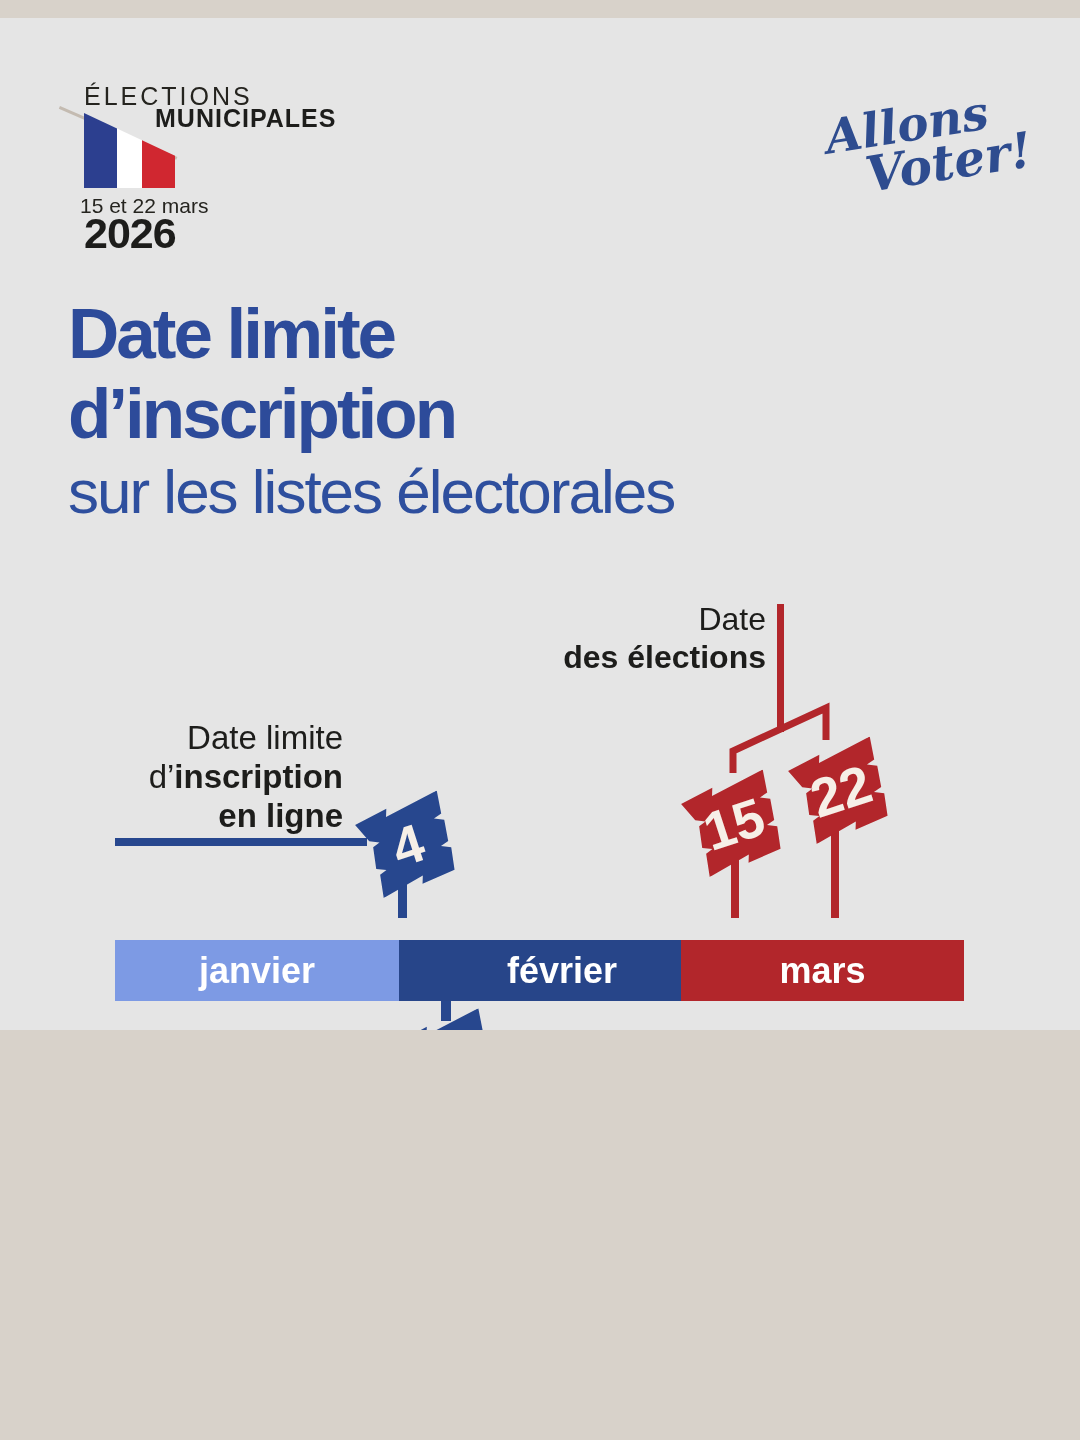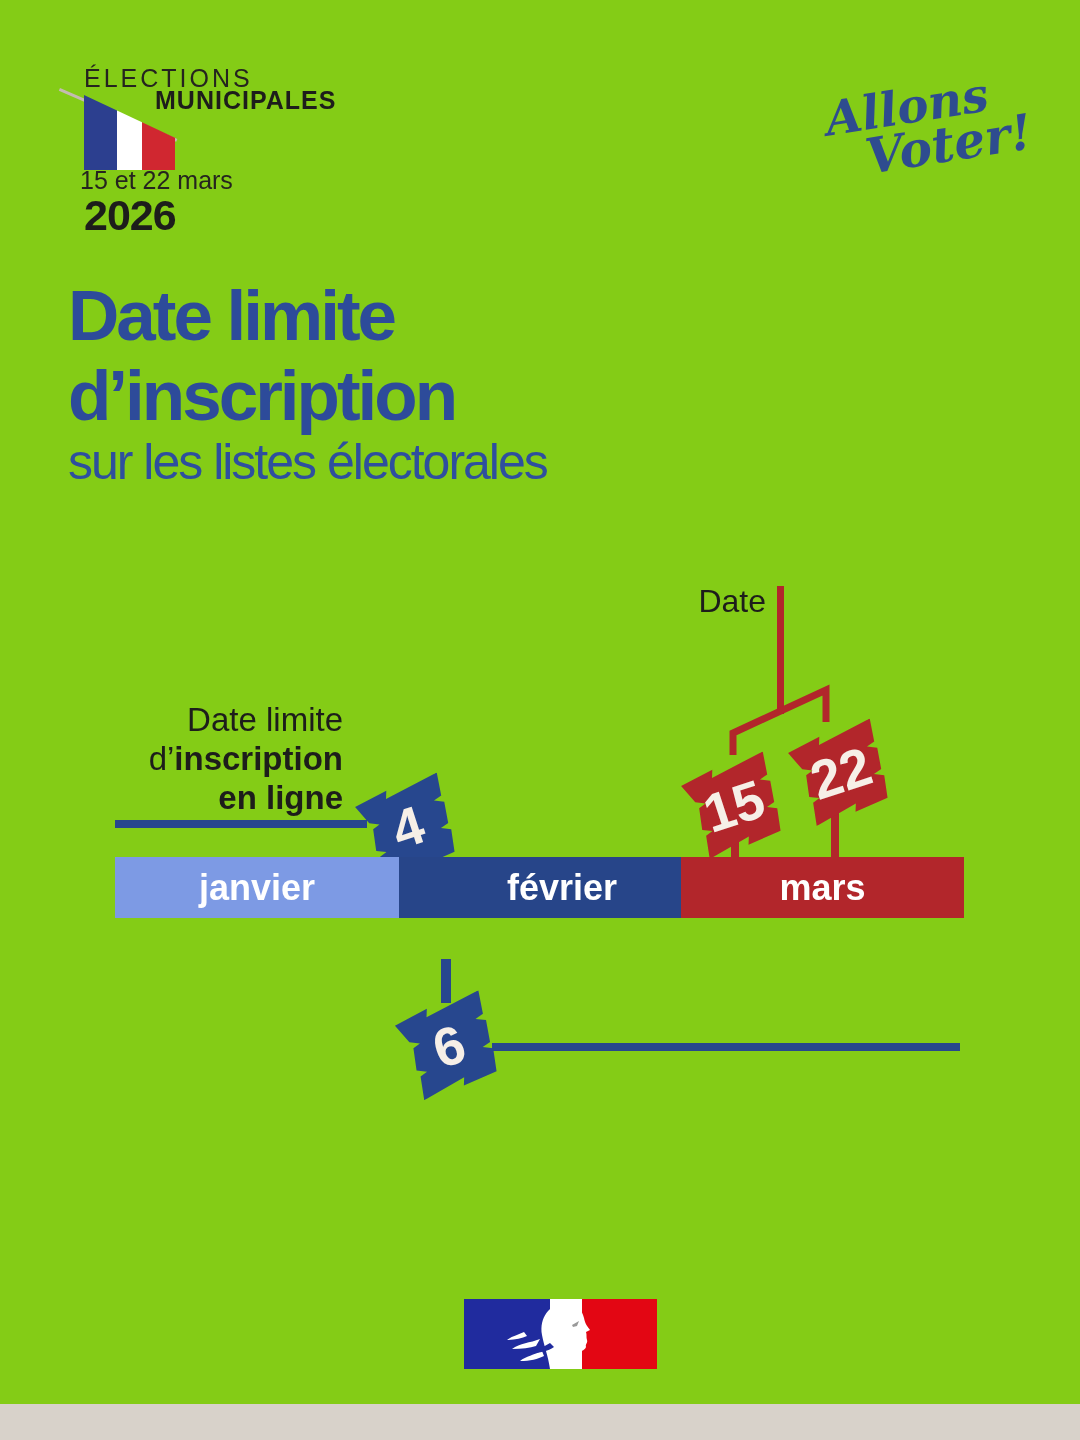--- a/index.html
+++ b/index.html
@@ -1,59 +1,59 @@
 <!DOCTYPE html>
 <html><head>
 <meta charset="utf-8">
 <style>
   * { margin: 0; padding: 0; box-sizing: border-box; }
   html, body { background: #d8d2ca; }
   .poster {
     position: relative;
     width: 1080px;
-    height: 1404px;
-    background: #84cc16;
+    height: 1012px;
+    background: #e5e5e5;
     overflow: hidden;
     font-family: "Liberation Sans", sans-serif;
     color: #1d1d1b;
-    margin: 0 auto;
+    margin: 18px auto;
   }
   .abs { position: absolute; }
 
   
   .eyebrow { left: 84px; top: 64px; font-size: 25px; letter-spacing: 3px; font-weight: 400; color: #25241f; }
   .header-title { left: 155px; top: 86px; font-size: 25px; letter-spacing: 1px; font-weight: 700; color: #1d1d1b; }
   .flag-icon {
     left: 84px; top: 95px; width: 91px; height: 75px;
     background: linear-gradient(to right, #2c3f8f 0 36%, #ffffff 36% 64%, #d02730 64% 100%);
     clip-path: polygon(0 0, 100% 57%, 100% 100%, 0 100%);
   }
   .fold-line {
     left: 60px; top: 88px; width: 128px; height: 3px;
     background: #c4bbb1; transform: rotate(23.5deg); transform-origin: left top;
   }
-  .header-dates { left: 80px; top: 166px; font-size: 25px; color: #25241f; }
+  .header-dates { left: 80px; top: 176px; font-size: 21px; color: #25241f; }
   .header-year { left: 84px; top: 191px; font-size: 43px; font-weight: 800; letter-spacing: -1px; color: #1d1d1b; }
 
   
   .brand {
     left: 828px; top: 80px; transform: rotate(-9deg);
     font-family: "DejaVu Serif", serif; font-style: italic; font-weight: 700;
     color: #2e4c8f; line-height: 1;
   }
   .brand-line1 { font-size: 47px; }
   .brand-line2 { font-size: 49px; margin-left: 34px; margin-top: -4px; }
 
   
   .title-bold {
     left: 68px; top: 276px; font-size: 71px; font-weight: 800;
     letter-spacing: -3px; line-height: 80px; color: #2d4b9a;
   }
   .title-light {
-    left: 68px; top: 428px; font-size: 50px; font-weight: 400;
+    left: 68px; top: 440px; font-size: 62px; font-weight: 400;
     letter-spacing: -2px; line-height: 68px; color: #2e4f9e;
   }
 
   
   .label { color: #1d1d1b; }
   .elections-label { right: 314px; top: 582px; text-align: right; font-size: 32px; line-height: 38px; }
   .online-label { right: 737px; top: 700px; text-align: right; font-size: 33px; line-height: 39px; }
   .paper-label { left: 530px; top: 1072px; text-align: left; font-size: 34px; line-height: 42px; }
   .b { font-weight: 700; }
 
@@ -77,21 +77,21 @@
                        12% 73%, 20% 70%, 10% 65%, 14% 40%, 22% 37%, 12% 32%);
     transform: rotate(-18deg);
     color: #f6efe7; font-weight: 700;
   }
   .badge-15 { left: 687px; top: 763px; width: 94px; height: 86px; background: #b2262b; font-size: 54px; }
   .badge-22 { left: 794px; top: 730px; width: 94px; height: 86px; background: #b2262b; font-size: 54px; }
   .badge-4  { left: 361px; top: 784px; width: 94px; height: 86px; background: #27478e; font-size: 54px; }
   .badge-6  { left: 401px; top: 1002px; width: 96px; height: 88px; background: #27478e; font-size: 54px; }
 
   
-  .month-bar { left: 115px; top: 857px; width: 849px; height: 61px; display: flex; }
+  .month-bar { left: 115px; top: 922px; width: 849px; height: 61px; display: flex; }
   .seg {
     display: flex; align-items: center; justify-content: center;
     color: #ffffff; font-size: 36px; font-weight: 700; letter-spacing: 0px;
   }
   .seg-jan { width: 284px; background: #7d9ae4; }
   .seg-feb { width: 282px; background: #274589; padding-left: 44px; }
   .seg-mar { width: 283px; background: #b2262b; }
 
   
   .footer-logo { left: 464px; top: 1299px; width: 193px; height: 70px; }
@@ -114,20 +114,21 @@
   </div>
 
   <div class="abs title-bold">
     <div>Date limite</div>
     <div>d’inscription</div>
   </div>
   <div class="abs title-light">sur les listes électorales</div>
 
   <div class="abs label elections-label">
     <div>Date</div>
+    <div class="b">des élections</div>
   </div>
 
   <div class="abs label online-label">
     <div>Date limite</div>
     <div><span>d’</span><span class="b">inscription</span></div>
     <div class="b">en ligne</div>
   </div>
 
 
   <div class="abs red red-vline"></div>

